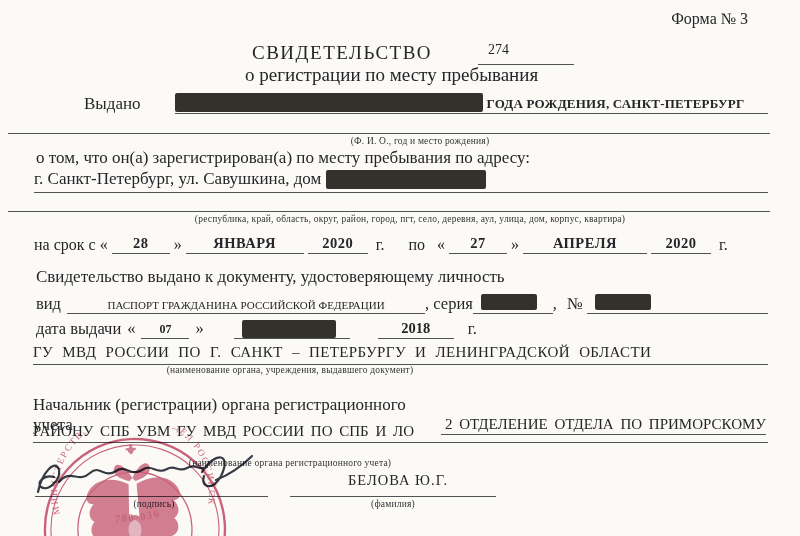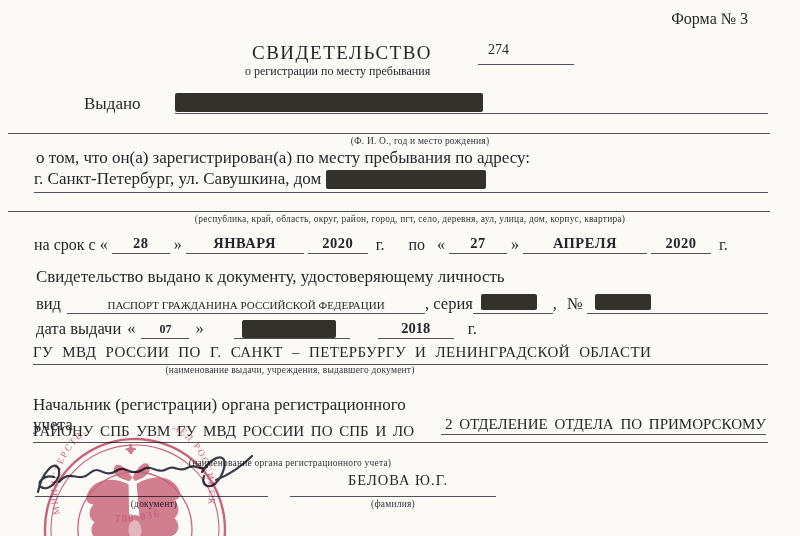--- a/index.html
+++ b/index.html
@@ -18,21 +18,21 @@
   .cap{font-size:9.5px; color:var(--c-cap); text-align:center; letter-spacing:.2px;}
   .rule{border-top:1px solid var(--c-line); height:0;}
   .uline{border-bottom:1px solid var(--c-line);}
   .redact{display:inline-block; background:var(--c-redact); border-radius:2px; vertical-align:bottom;}
   .boldcaps{font-weight:bold; font-size:13px; letter-spacing:.2px;}
   b{font-weight:bold;}
 
   #form-no{top:10px; right:52px; font-size:16px;}
   #title{top:42px; left:252px; font-size:19px; letter-spacing:1.5px;}
   #title-num{top:42px; left:478px; width:96px; height:23px; font-size:14px; padding-left:10px;}
-  #subtitle{top:64px; left:245px; font-size:12px;}
+  #subtitle{top:64px; left:245px; font-size:19px;}
 
   #issued{top:93px; left:84px; right:32px; display:flex; align-items:flex-end; font-size:17px;gap:28px;}
   #issued .fld{flex:1; margin-left:6px; display:flex; align-items:flex-end; padding-bottom:1px;}
   #issued .redact{width:308px; height:19px;}
   #issued .boldcaps{margin-left:4px; white-space:nowrap;}
 
   #rule1{top:133px; left:8px; right:30px;}
   #cap1{top:136px; left:280px; width:280px;}
   #para1{top:148px; left:36px; font-size:17px;}
   #addr{top:169px; left:34px; right:32px; display:flex; align-items:flex-end; padding-bottom:3px; font-size:17px;}
@@ -95,20 +95,21 @@
   <div class="abs" id="title">СВИДЕТЕЛЬСТВО</div>
   <div class="abs uline" id="title-num">
     <span>274</span>
   </div>
   <div class="abs" id="subtitle">о регистрации по месту пребывания</div>
 
   <div class="abs" id="issued">
     <span>Выдано</span>
     <span class="fld uline">
       <span class="redact"></span>
+      <span class="boldcaps">ГОДА РОЖДЕНИЯ, САНКТ-ПЕТЕРБУРГ</span>
     </span>
   </div>
   <div class="abs rule" id="rule1"></div>
   <div class="abs cap" id="cap1">(Ф. И. О., год и место рождения)</div>
 
   <div class="abs" id="para1">о том, что он(а) зарегистрирован(а) по месту пребывания по адресу:</div>
 
   <div class="abs uline" id="addr">
     <span>г. Санкт-Петербург, ул. Савушкина, дом</span>
     <span class="redact"></span>
@@ -149,31 +150,31 @@
     <span>дата выдачи</span>
     <span>«</span>
     <span class="d uline"><b>07</b></span>
     <span>»</span>
     <span class="mfld uline"><span class="redact"></span></span>
     <span class="y uline"><b>2018</b></span>
     <span class="g">г.</span>
   </div>
 
   <div class="abs uline" id="issuer">ГУ МВД РОССИИ ПО Г. САНКТ – ПЕТЕРБУРГУ И ЛЕНИНГРАДСКОЙ ОБЛАСТИ</div>
-  <div class="abs cap" id="cap3">(наименование выдачи, учреждения, выдавшего документ)</div>
+  <div class="abs cap" id="cap3">(наименование органа, учреждения, выдавшего документ)</div>
 
   <div class="abs" id="auth1">
     <span>Начальник (регистрации) органа регистрационного учета</span>
     <span class="val uline">2 ОТДЕЛЕНИЕ ОТДЕЛА ПО ПРИМОРСКОМУ</span>
   </div>
   <div class="abs uline" id="auth2">РАЙОНУ СПБ УВМ ГУ МВД РОССИИ ПО СПБ И ЛО</div>
   <div class="abs cap" id="cap4">(наименование органа регистрационного учета)</div>
 
   <div class="abs rule" id="sigline"></div>
-  <div class="abs cap" id="cap5">(документ)</div>
+  <div class="abs cap" id="cap5">(подпись)</div>
   <div class="abs" id="surname">БЕЛОВА Ю.Г.</div>
   <div class="abs rule" id="surline"></div>
   <div class="abs cap" id="cap6">(фамилия)</div>
 
   <svg class="abs" id="stamp" viewBox="0 0 196 200" xmlns="http://www.w3.org/2000/svg">
     <defs>
       <path id="ringArc" d="M 24,80 A 76,76 0 1 1 172,80"></path>
       <path id="numArc" d="M 48,86 Q 100,100 154,78"></path>
     </defs>
     <circle class="st-ring" cx="98" cy="99" r="90" stroke-width="2.4"></circle>

